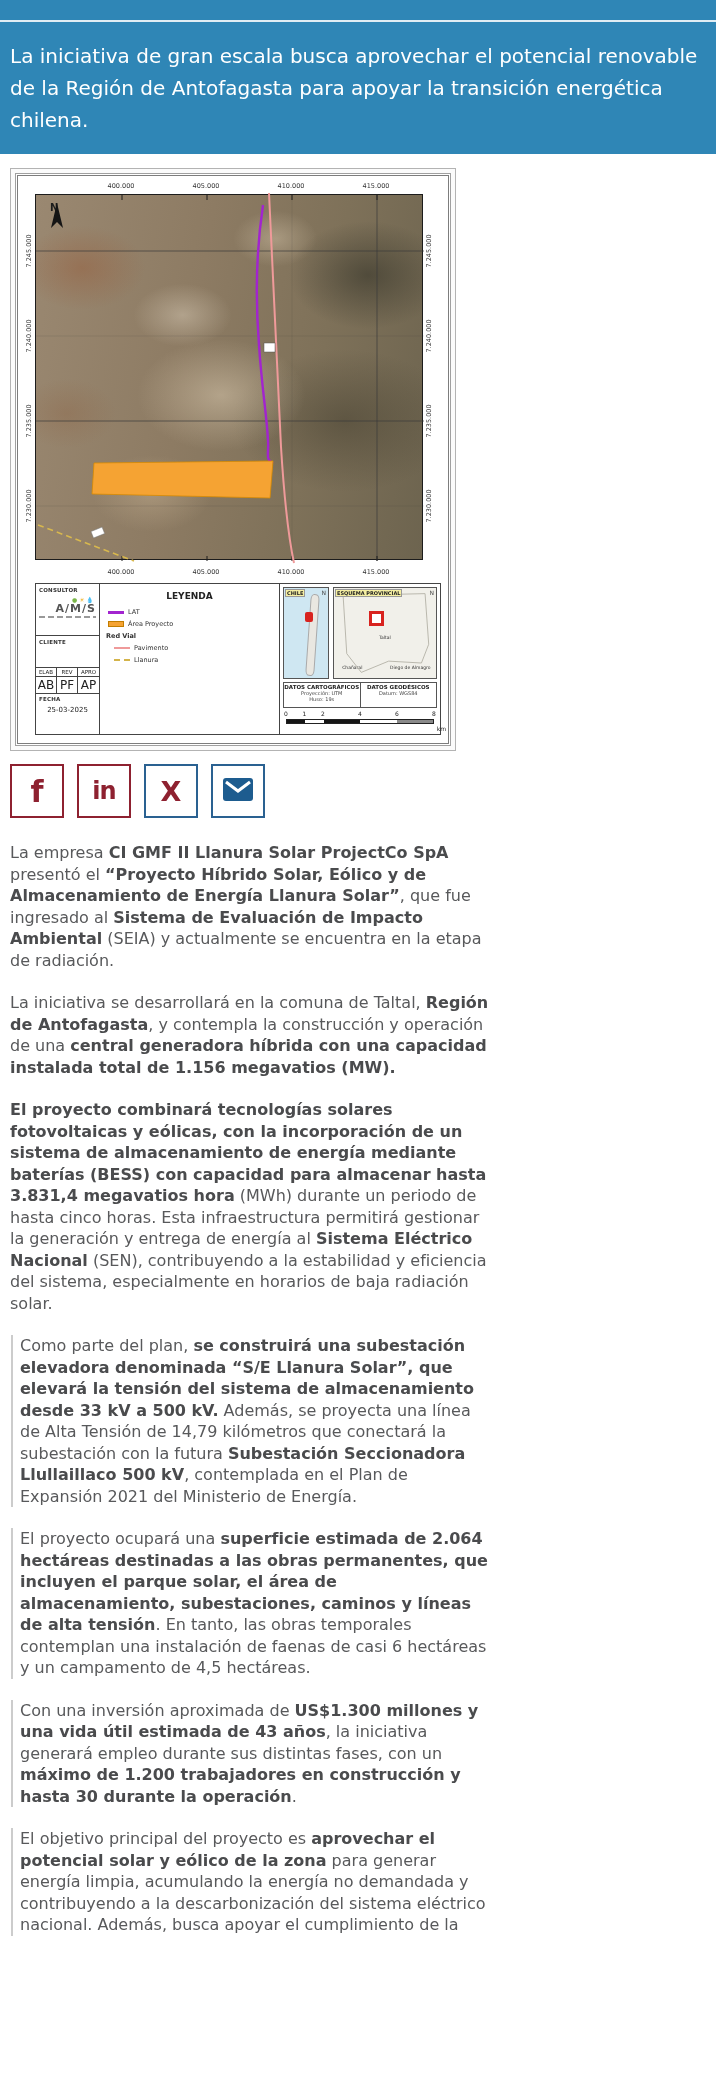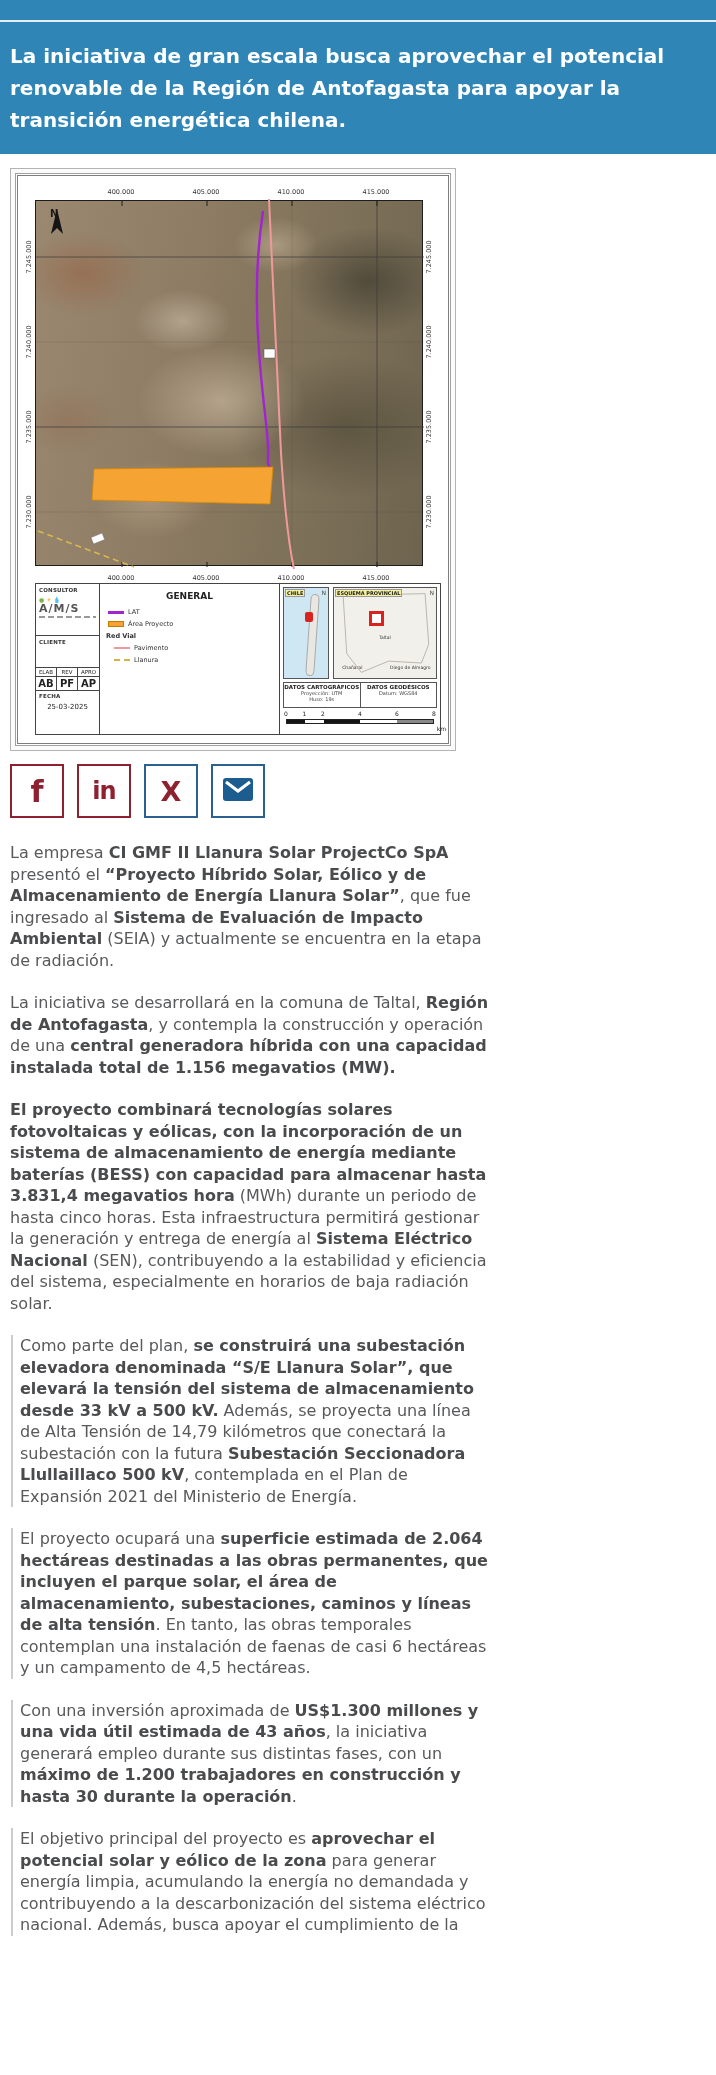--- a/index.html
+++ b/index.html
@@ -10,29 +10,29 @@
   *{box-sizing:border-box}
   html,body{margin:0;padding:0}
   body{width:716px;height:2075px;overflow:hidden;background:#fff;
        font-family:"DejaVu Sans","Liberation Sans",sans-serif;}
 
   
   .hero{position:relative;background:var(--header-bg);color:#fff;padding:26px 12px 18px 10px;}
   .hero-seam{position:absolute;left:0;top:20px;width:100%;height:2px;background:rgba(255,255,255,.85)}
   .hero h1{margin:0;font-size:24px;line-height:30px;font-weight:bold;letter-spacing:.2px}
   .hero .date{margin-top:16px;font-size:12.5px;font-weight:bold;letter-spacing:.4px}
-  .hero .lede{margin:14px 0 0 0;font-size:20px;line-height:32px;font-weight:700}
+  .hero .lede{margin:14px 0 0 0;font-size:20px;line-height:32px;font-weight:400}
 
   
   .map-figure{position:relative;width:446px;height:583px;margin:14px 0 0 10px;
               background:#fbfbfb;border:1px solid #b3b3b3;}
   .map-frame2{position:absolute;inset:4px;border:1px solid #a0a0a0;background:#fff}
   .map-frame3{position:absolute;inset:6px;border:1px solid #7d7d7d;background:#fff}
 
-  .sat-wrap{position:absolute;left:17px;top:12px;width:388px;height:398px}
+  .sat-wrap{position:absolute;left:17px;top:6px;width:388px;height:398px}
   .coords-row{position:absolute;left:0;width:100%;height:10px}
   .coords-row.top{top:0}
   .coords-row.bottom{top:386px}
   .xlab{position:absolute;transform:translateX(-50%);font-size:6.5px;color:#333;white-space:nowrap}
   .sat{position:absolute;left:0;top:12px;width:388px;height:366px;border:1.6px solid #1c1c1c;
        background:
         radial-gradient(90px 60px at 12% 20%, rgba(150,95,62,.50), transparent 70%),
         radial-gradient(120px 80px at 48% 55%, rgba(214,198,172,.55), transparent 70%),
         radial-gradient(70px 45px at 38% 33%, rgba(220,208,188,.45), transparent 70%),
         radial-gradient(110px 75px at 86% 22%, rgba(58,56,44,.65), transparent 72%),
@@ -53,29 +53,29 @@
           display:flex;font-size:7px;color:#222;background:#fff}
   .tb-left{width:244px;border-right:1px solid #444;display:flex;flex-direction:column}
   .tb-title{height:32px;border-bottom:1px solid #444;display:flex;align-items:center;justify-content:center;
             font-weight:bold;font-size:11px;letter-spacing:.2px;text-align:center}
   .tb-main{flex:1;display:flex}
   .consultor-col{width:64px;border-right:1px solid #444;display:flex;flex-direction:column}
   .c-cell{border-bottom:1px solid #444;padding:2px 3px;position:relative}
   .c-label{font-size:5.5px;font-weight:bold;color:#333;letter-spacing:.2px}
   .c-consultor{height:52px}
   .c-cliente{height:32px}
-  .ams{margin-top:3px;text-align:left}
+  .ams{margin-top:3px;text-align:right}
   .ams-icons{font-size:6px;letter-spacing:2px;line-height:6px}
   .ams-name{font-size:11px;font-weight:bold;color:#555;letter-spacing:1px;line-height:11px}
   .ams-tag{margin-top:2px;height:2px;background:repeating-linear-gradient(90deg,#999 0 6px,transparent 6px 9px)}
   .appr-table{display:grid;grid-template-columns:1fr 1fr 1fr;border-bottom:1px solid #444}
   .appr-table span{border-right:1px solid #444;border-bottom:1px solid #444;text-align:center;
                    font-size:5.5px;padding:1px 0}
   .appr-table span:nth-child(3n){border-right:none}
-  .appr-table span.val{font-weight:bold;font-size:10px;border-bottom:none}
+  .appr-table span.val{font-weight:normal;font-size:12px;border-bottom:none}
   .c-fecha{flex:1;padding:1px 3px}
   .c-fecha .fv{display:block;text-align:center;font-size:7px;margin-top:3px}
   .legend{flex:1;padding:3px 6px;position:relative}
   .legend-title{text-align:center;font-weight:bold;font-size:9px;margin:4px 0 7px 0}
   .lg-row{display:flex;align-items:center;margin:0 0 4px 2px;font-size:6.5px;color:#333}
   .lg-row .sw{width:16px;margin-right:4px;flex:0 0 auto}
   .sw-lat{height:3px;background:var(--lat-purple)}
   .sw-area{height:6px;background:var(--map-orange);border:.5px solid #c27d00}
   .sw-pav{height:2px;background:var(--road-pink)}
   .sw-tie{height:0;border-top:2px dashed #d4b44a}
@@ -229,21 +229,21 @@
               <span class="val">AB</span>
               <span class="val">PF</span>
               <span class="val">AP</span>
             </div>
             <div class="c-cell c-fecha" style="border-bottom:none">
               <span class="c-label">FECHA</span>
               <span class="fv">25-03-2025</span>
             </div>
           </div>
           <div class="legend">
-            <div class="legend-title">GENERAL</div>
+            <div class="legend-title">LEYENDA</div>
             <div class="lg-row">
                 <span class="sw sw-lat"></span>
                 <span>LAT</span>
               </div>
             <div class="lg-row">
                 <span class="sw sw-area"></span>
                 <span>Área Proyecto</span>
               </div>
             <div class="lg-row head">
                 <span>Red Vial</span>

